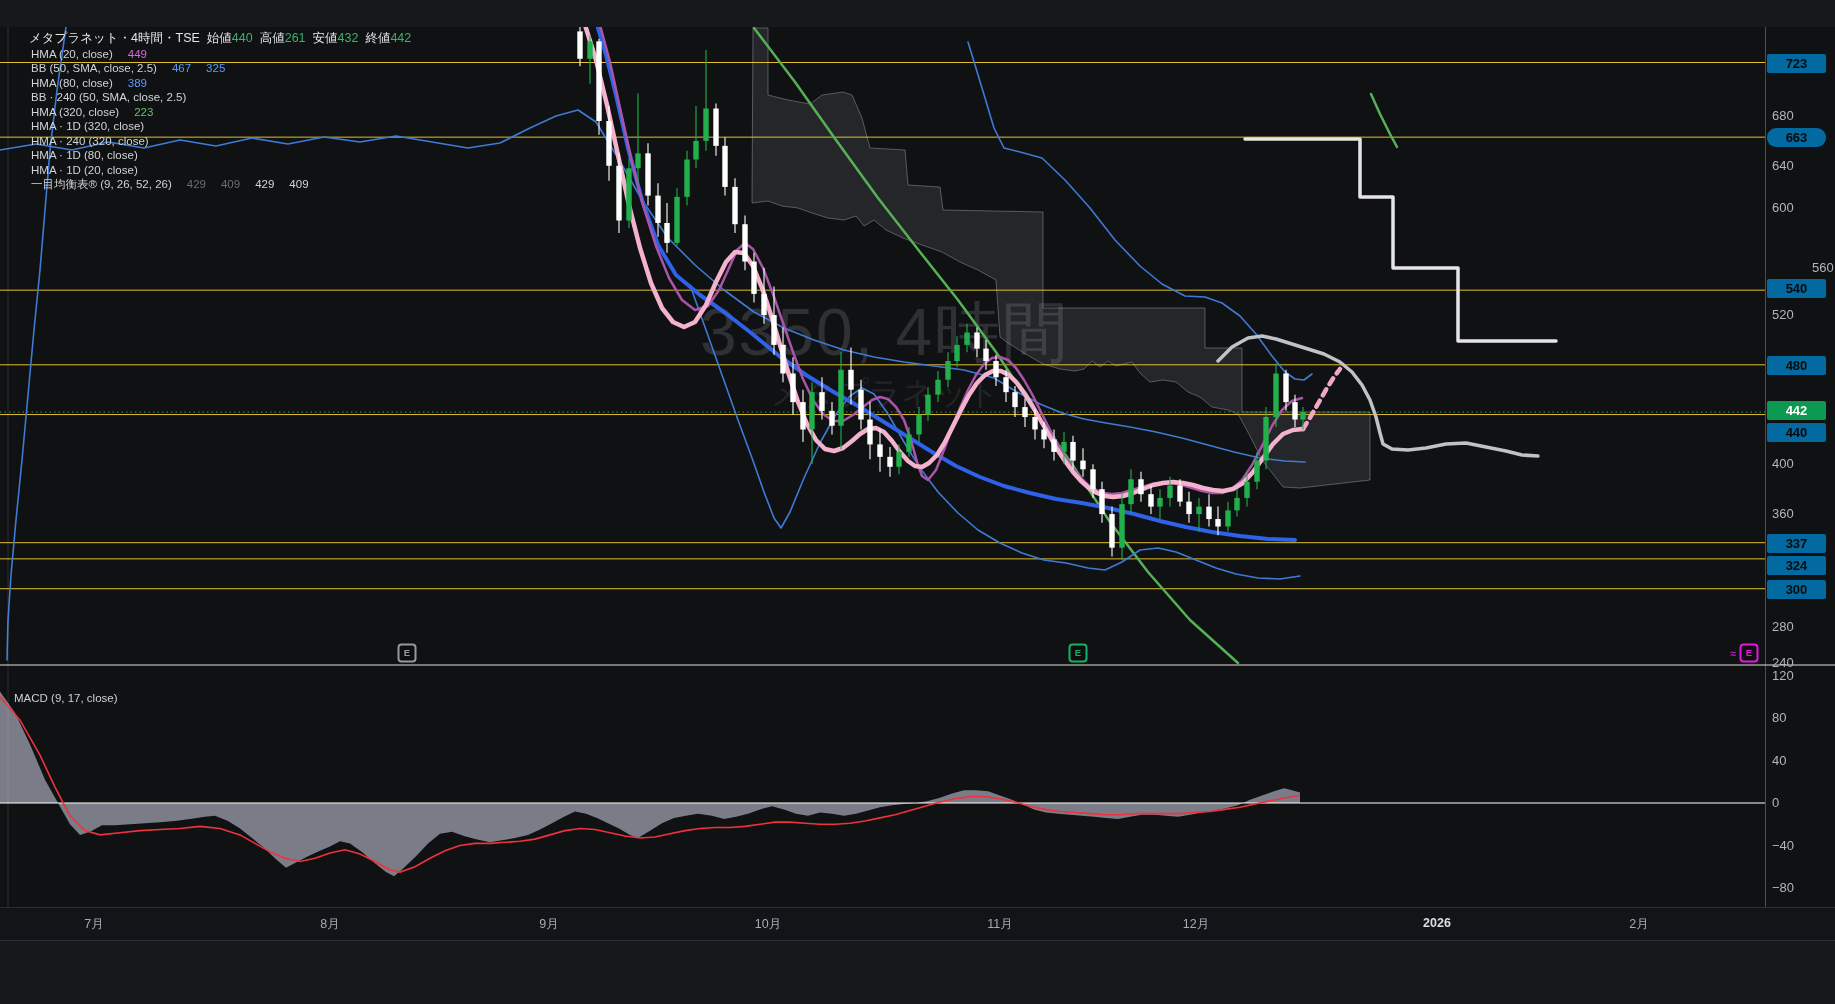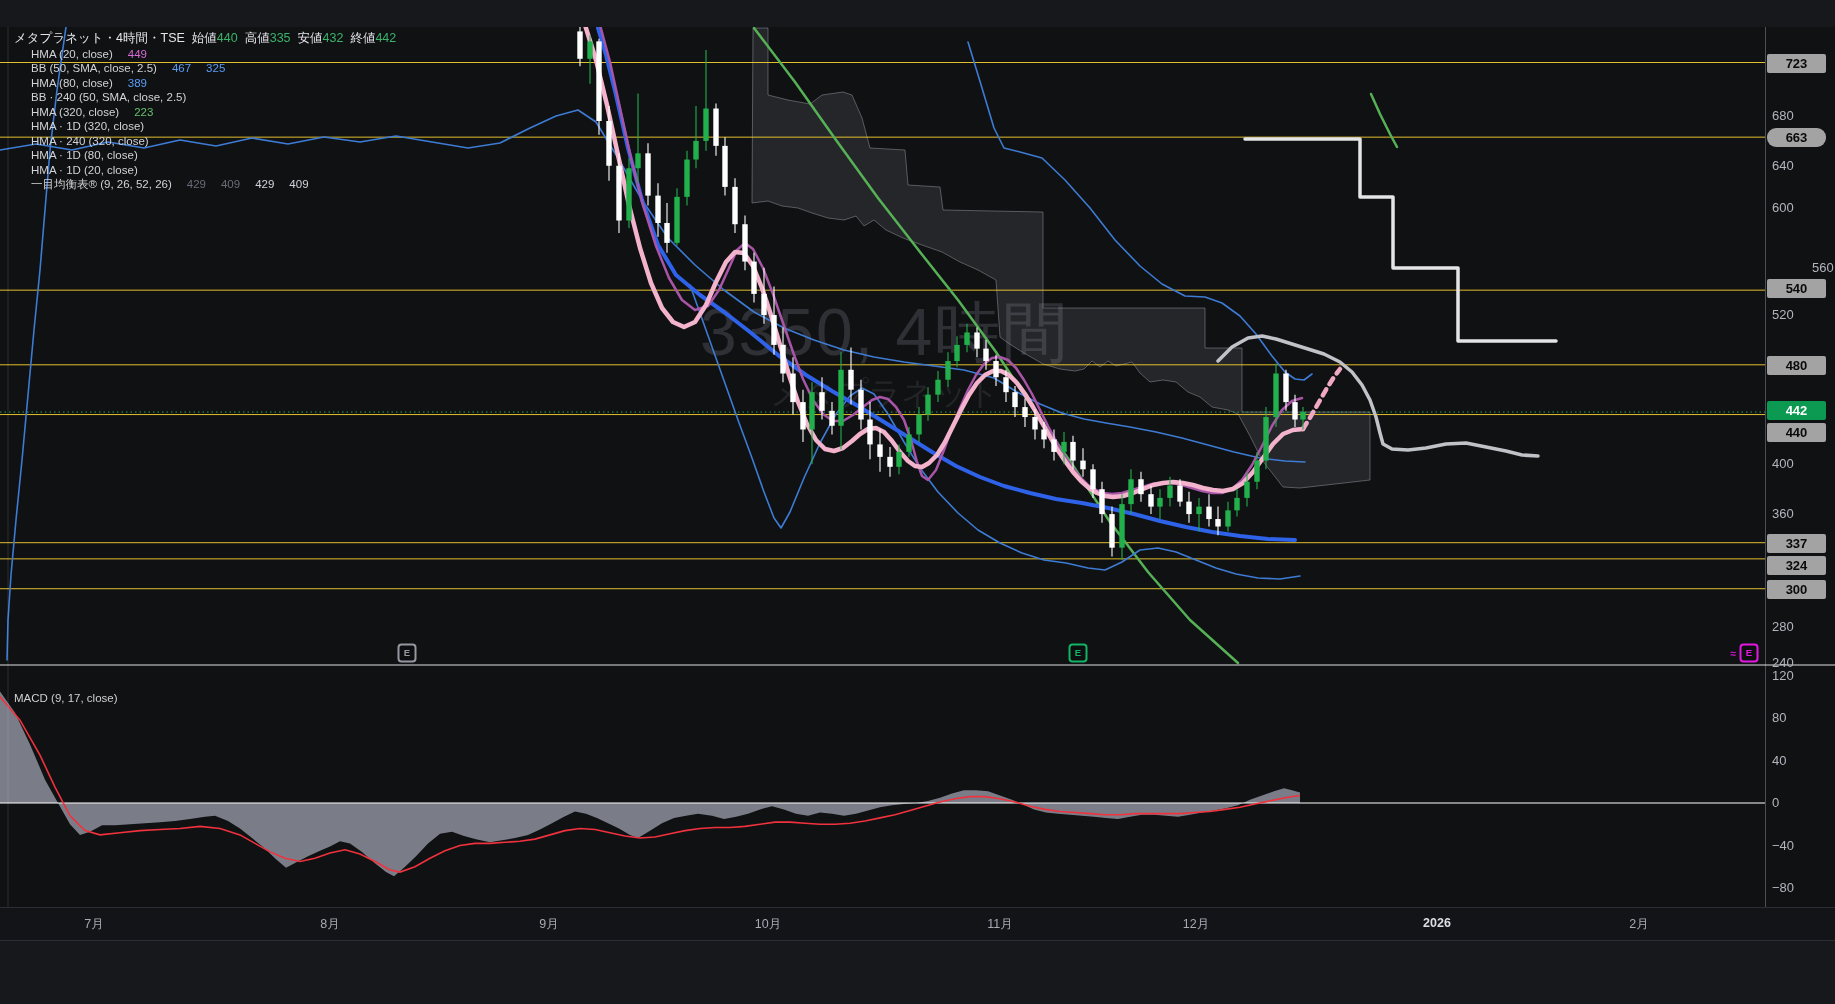--- a/index.html
+++ b/index.html
@@ -15,33 +15,33 @@
            border-left:1px solid #4a4e58;box-sizing:border-box;}
   
   .wm{position:absolute;left:885px;transform:translateX(-50%);white-space:nowrap;pointer-events:none;}
   #wm1{top:288px;font-size:66px;letter-spacing:2px;color:rgba(173,177,188,0.20);}
   #wm2{top:372px;font-size:32px;color:rgba(173,177,188,0.12);}
   
   #chart-svg{position:absolute;left:0;top:0;}
   
   #legend{position:absolute;left:14px;top:31px;font-size:11.5px;color:#d8d9db;line-height:14.55px;}
   #legend .trow{white-space:nowrap;font-size:12.5px;margin-bottom:1px;}
-  #legend .trow .sym{color:#e4e5e9;}
+  #legend .trow .sym{color:#e4e5e9;margin-left:15px;}
   #legend .trow .lb{color:#e4e5e9;margin-left:7px;}
   #legend .trow .vl{color:#3bb36b;}
   #legend .row{white-space:nowrap;}
   #legend .row .lab{color:#d2d3d6;margin-left:17px;}
   #legend .row .val{margin-left:15px;font-weight:400;}
   
   #macdlab{position:absolute;left:14px;top:692px;font-size:11.5px;color:#cfd0d4;}
   
   .ptick{position:absolute;left:1772px;width:56px;color:#b2b5be;font-size:13px;line-height:18px;}
   .badge{position:absolute;left:1767px;width:59px;height:19px;border-radius:2px;text-align:center;
          font-size:13px;line-height:19px;font-weight:600;}
-  .badge.yellow{background:#a3a3a3;color:#0a0a0a;}
+  .badge.yellow{background:#0369a1;color:#0a0a0a;}
   .badge.green{background:#0c9a53;color:#ffffff;}
   
   #timeaxis{position:absolute;left:0;top:907px;width:1835px;height:34px;background:#131418;
             border-top:1px solid #2a2d35;border-bottom:1px solid #2a2d35;box-sizing:border-box;}
   .ttick{position:absolute;top:916px;transform:translateX(-50%);font-size:12.5px;color:#a7aab2;}
   .ttick.year{color:#dcdee3;font-weight:700;}
   
   #bottombar{position:absolute;left:0;top:942px;width:1835px;height:62px;background:#17181b;}
   
   .ebadge{position:absolute;width:15px;height:15px;border-radius:4px;border:2px solid;
@@ -249,21 +249,21 @@
         <polygon points="0,803 0,691.4375 15,712.6875 30,744.5625 45,779.625 58,803 70,824.25 80,834.875 90,831.6875 102,825.3125 115,825.3125 130,824.25 145,823.1875 160,822.125 175,821.0625 190,818.9375 205,816.8125 215,815.75 228,821.0625 240,828.5 252,838.0625 264,847.625 276,859.3125 286,867.8125 296,862.5 308,856.125 320,850.8125 330,846.5625 340,841.25 350,843.375 362,851.875 374,862.5 386,872.0625 394,876.3125 404,867.8125 416,856.125 428,843.375 440,833.8125 452,831.6875 464,835.9375 476,839.125 490,842.3125 502,840.1875 515,838.0625 528,834.875 540,829.5625 552,823.1875 564,816.8125 575,811.5 586,813.625 597,817.875 608,823.1875 619,828.5 630,834.875 638,838.0625 650,830.625 662,823.1875 674,817.875 686,815.75 698,813.625 712,815.75 724,818.9375 736,816.8125 748,813.625 760,809.375 772,806.1875 784,809.375 796,813.625 808,815.75 820,812.5625 832,813.625 844,815.75 856,813.625 868,810.4375 880,807.25 892,805.125 904,804.0625 916,803 928,800.875 940,797.6875 952,793.4375 964,790.25 976,790.25 988,791.3125 1000,795.5625 1012,799.8125 1022,804.0625 1034,809.375 1046,812.5625 1058,813.625 1070,814.6875 1082,815.75 1094,816.8125 1106,817.875 1118,818.9375 1130,816.8125 1142,814.6875 1154,814.6875 1166,815.75 1178,816.8125 1190,814.6875 1202,812.5625 1214,810.4375 1226,808.3125 1238,805.125 1250,799.8125 1262,795.5625 1274,791.3125 1284,788.125 1292,790.25 1300,792.375 1300,803" fill="#81848e" opacity="0.95"></polygon>
         <line x1="0" y1="803" x2="1765" y2="803" stroke="#ffffff" stroke-width="1"></line>
         <polyline points="0,696.75 20,720.125 40,755.1875 55,787.0625 70,815.75 85,830.625 100,834.875 120,832.75 140,830.625 160,829.5625 180,828.5 200,826.375 220,828.5 240,834.875 255,843.375 270,851.875 285,858.25 300,861.4375 315,858.25 330,852.9375 345,849.75 360,854 375,861.4375 390,869.9375 400,872.0625 415,866.75 430,858.25 445,850.8125 460,845.5 475,843.375 490,843.375 505,842.3125 520,841.25 535,839.125 550,834.875 565,830.625 580,828.5 595,829.5625 610,832.75 625,835.9375 640,838.0625 655,837 670,833.8125 685,830.625 700,828.5 715,827.4375 730,827.4375 745,826.375 760,824.25 775,822.125 790,822.125 805,823.1875 820,824.25 835,824.25 850,823.1875 865,821.0625 880,817.875 895,814.6875 910,810.4375 925,806.1875 940,801.9375 955,798.75 970,796.625 985,796.625 1000,798.75 1015,801.9375 1030,806.1875 1045,809.375 1060,811.5 1075,812.5625 1090,813.625 1105,814.6875 1120,814.6875 1135,813.625 1150,813.625 1165,813.625 1180,813.625 1195,812.5625 1210,811.5 1225,809.375 1240,807.25 1255,804.0625 1270,800.875 1285,797.6875 1300,795.5625" fill="none" stroke="#ef323d" stroke-width="1.6"></polyline>
       </g>
       <line x1="8" y1="27" x2="8" y2="907" stroke="rgba(255,255,255,0.12)" stroke-width="1"></line>
       <line x1="0" y1="665" x2="1835" y2="665" stroke="#f2f2f2" stroke-width="1" opacity="0.92"></line>
     </svg>
 
   <div id="legend">
     <div class="trow">
-      <span class="sym">メタプラネット・4時間・TSE</span><span id="ohlcspans"><span class="lb">始値</span><span class="vl">440</span><span class="lb">高値</span><span class="vl">335</span><span class="lb">安値</span><span class="vl">432</span><span class="lb">終値</span><span class="vl">442</span></span>
+      <span class="sym">メタプラネット・4時間・TSE</span><span id="ohlcspans"><span class="lb">始値</span><span class="vl">440</span><span class="lb">高値</span><span class="vl">261</span><span class="lb">安値</span><span class="vl">432</span><span class="lb">終値</span><span class="vl">442</span></span>
     </div>
     <div id="legendrows">
         <div class="row"><span class="lab">HMA (20, close)</span><span class="val" style="color: rgb(215, 107, 215);">449</span></div>
         <div class="row"><span class="lab">BB (50, SMA, close, 2.5)</span><span class="val" style="color: rgb(91, 156, 246);">467</span><span class="val" style="color: rgb(91, 156, 246);">325</span></div>
         <div class="row"><span class="lab">HMA (80, close)</span><span class="val" style="color: rgb(91, 156, 246);">389</span></div>
         <div class="row"><span class="lab">BB · 240 (50, SMA, close, 2.5)</span></div>
         <div class="row"><span class="lab">HMA (320, close)</span><span class="val" style="color: rgb(103, 192, 107);">223</span></div>
         <div class="row"><span class="lab">HMA · 1D (320, close)</span></div>
         <div class="row"><span class="lab">HMA · 240 (320, close)</span></div>
         <div class="row"><span class="lab">HMA · 1D (80, close)</span></div>

